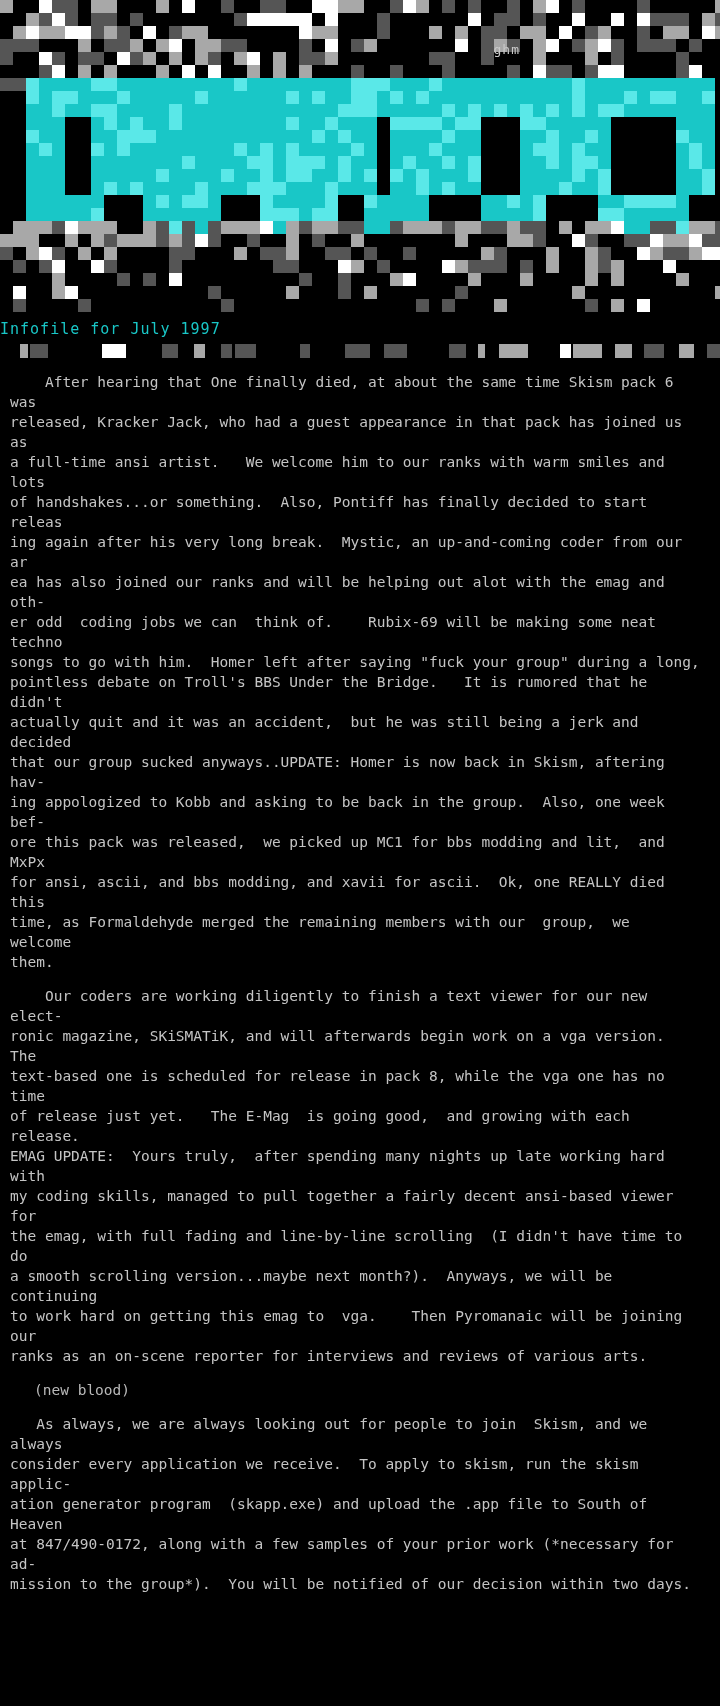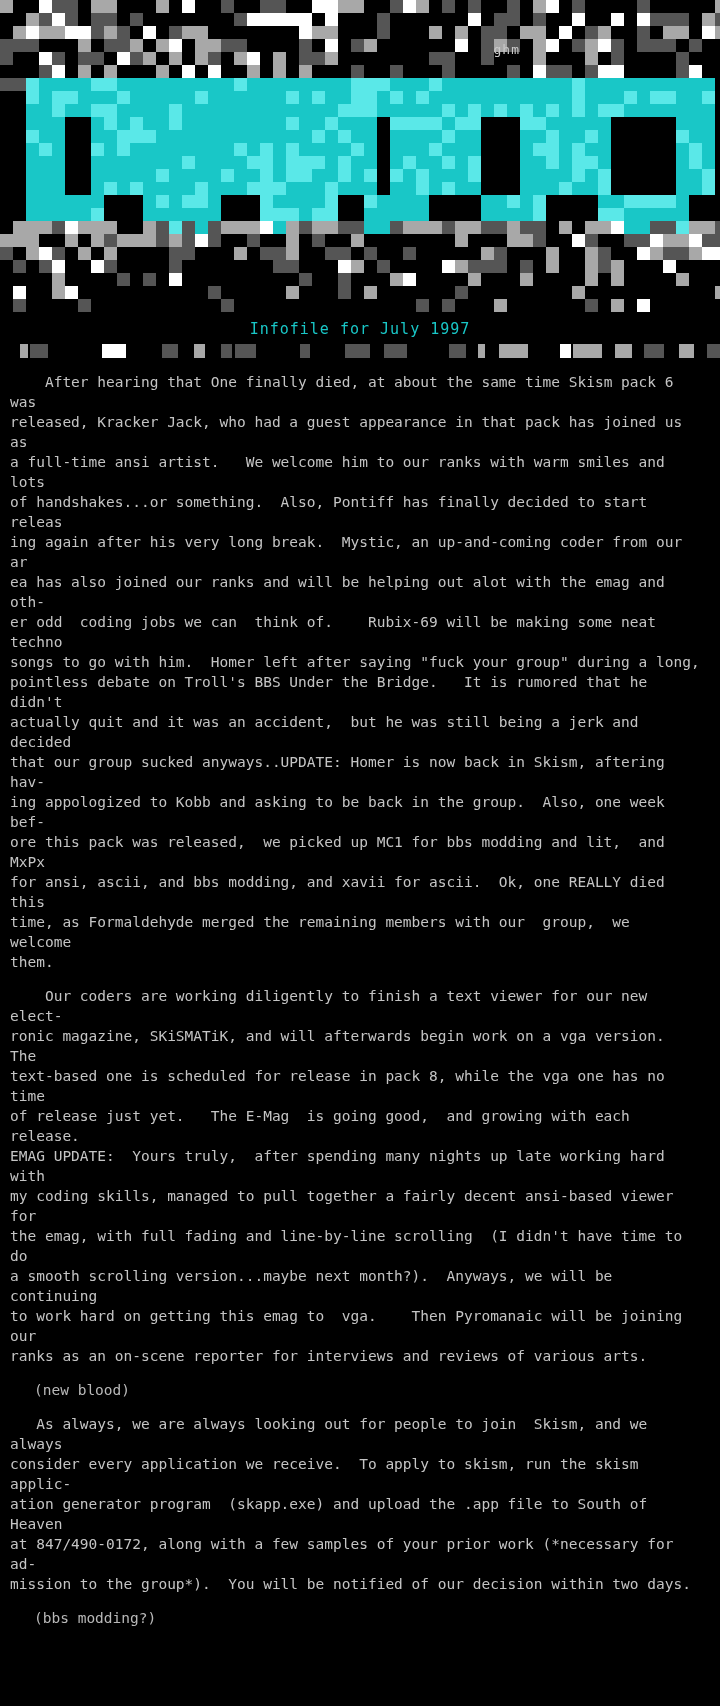--- a/index.html
+++ b/index.html
@@ -14,21 +14,21 @@
   .logo-wrap{position:relative;width:720px;height:318px;background:#000;}
   .logo-grid{position:absolute;left:0;top:0;}
   .cell{position:absolute;}
 
   .logo-credit{
     position:absolute;right:200px;top:42px;
     color:#c9c9c9;font-size:13px;letter-spacing:1px;
   }
 
   .infoline{
-    text-align:center;color:#19c7c7;font-size:15px;
+    color:#19c7c7;font-size:15px;
     letter-spacing:1px;padding-top:2px;
   }
 
   .divider{height:14px;width:720px;position:relative;margin-top:6px;}
   .divider span{position:absolute;top:0;height:14px;}
 
   
   .content{padding:14px 12px 0 10px;}
   .section{margin:0 0 14px 0;}
   .sec-title{color:#b8b8b8;font-size:14.5px;line-height:20px;margin:0 0 14px 24px;}
@@ -964,20 +964,16 @@
 
     <div class="section">
       <div class="sec-title">(new blood)</div>
       <p class="body">   As always, we are always looking out for people to join  Skism, and we always
 consider every application we receive.  To apply to skism, run the skism applic-
 ation generator program  (skapp.exe) and upload the .app file to South of Heaven
 at 847/490-0172, along with a few samples of your prior work (*necessary for ad-
 mission to the group*).  You will be notified of our decision within two days.</p>
     </div>
 
-    <div class="section">
-      <div class="sec-title">(bbs modding?)</div>
-
-    </div>
 
   </div>
 
 </div>
 
 </body></html>

